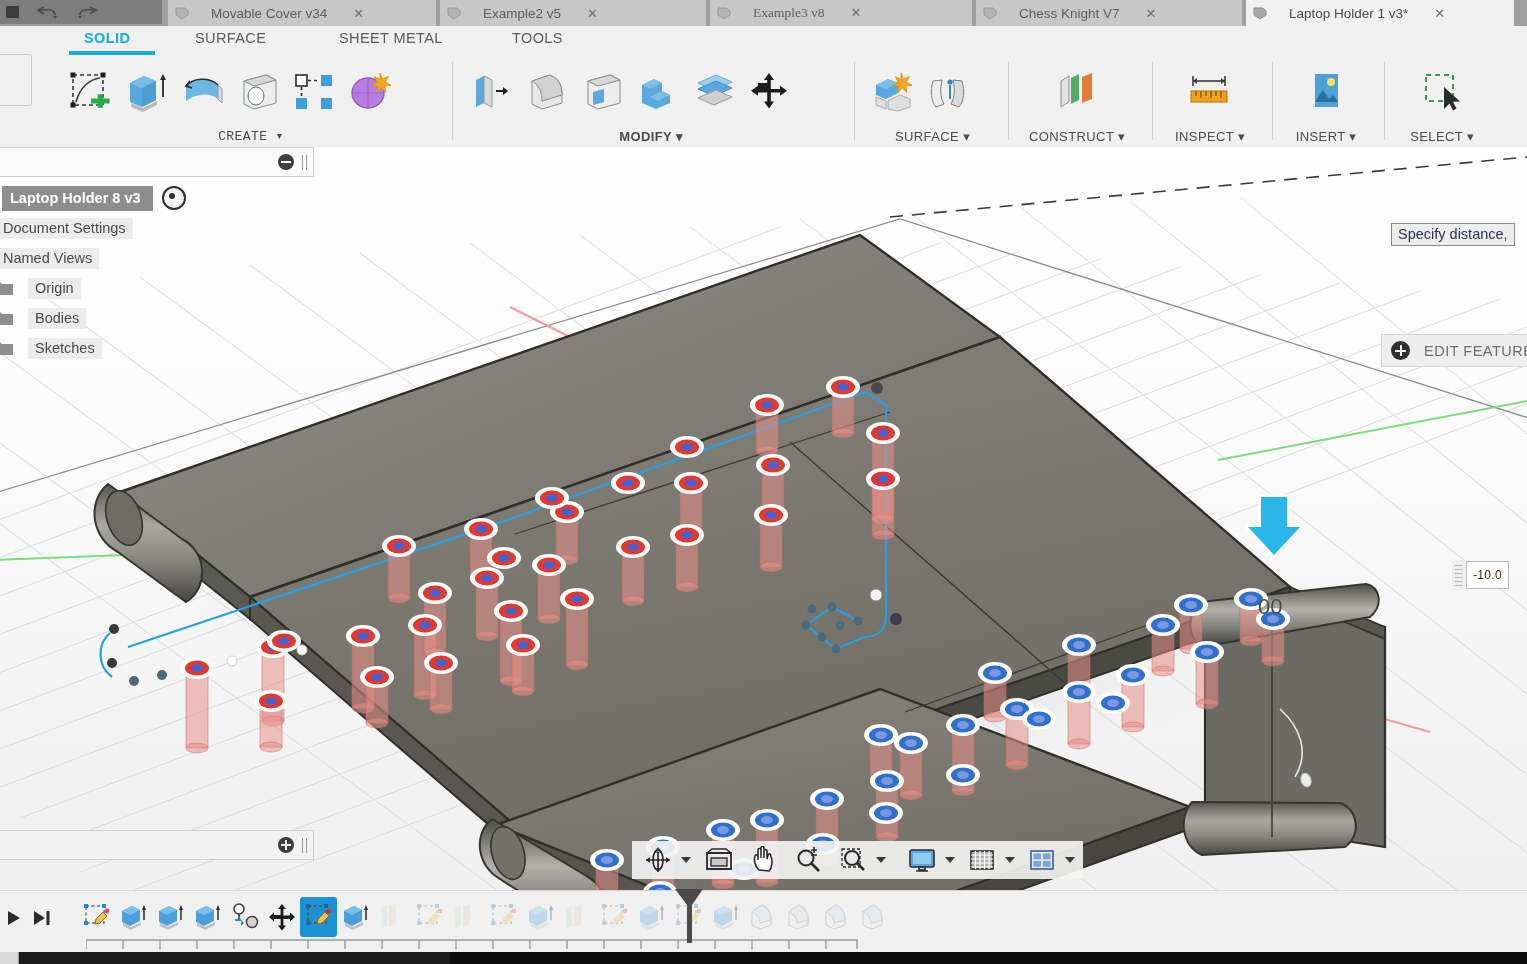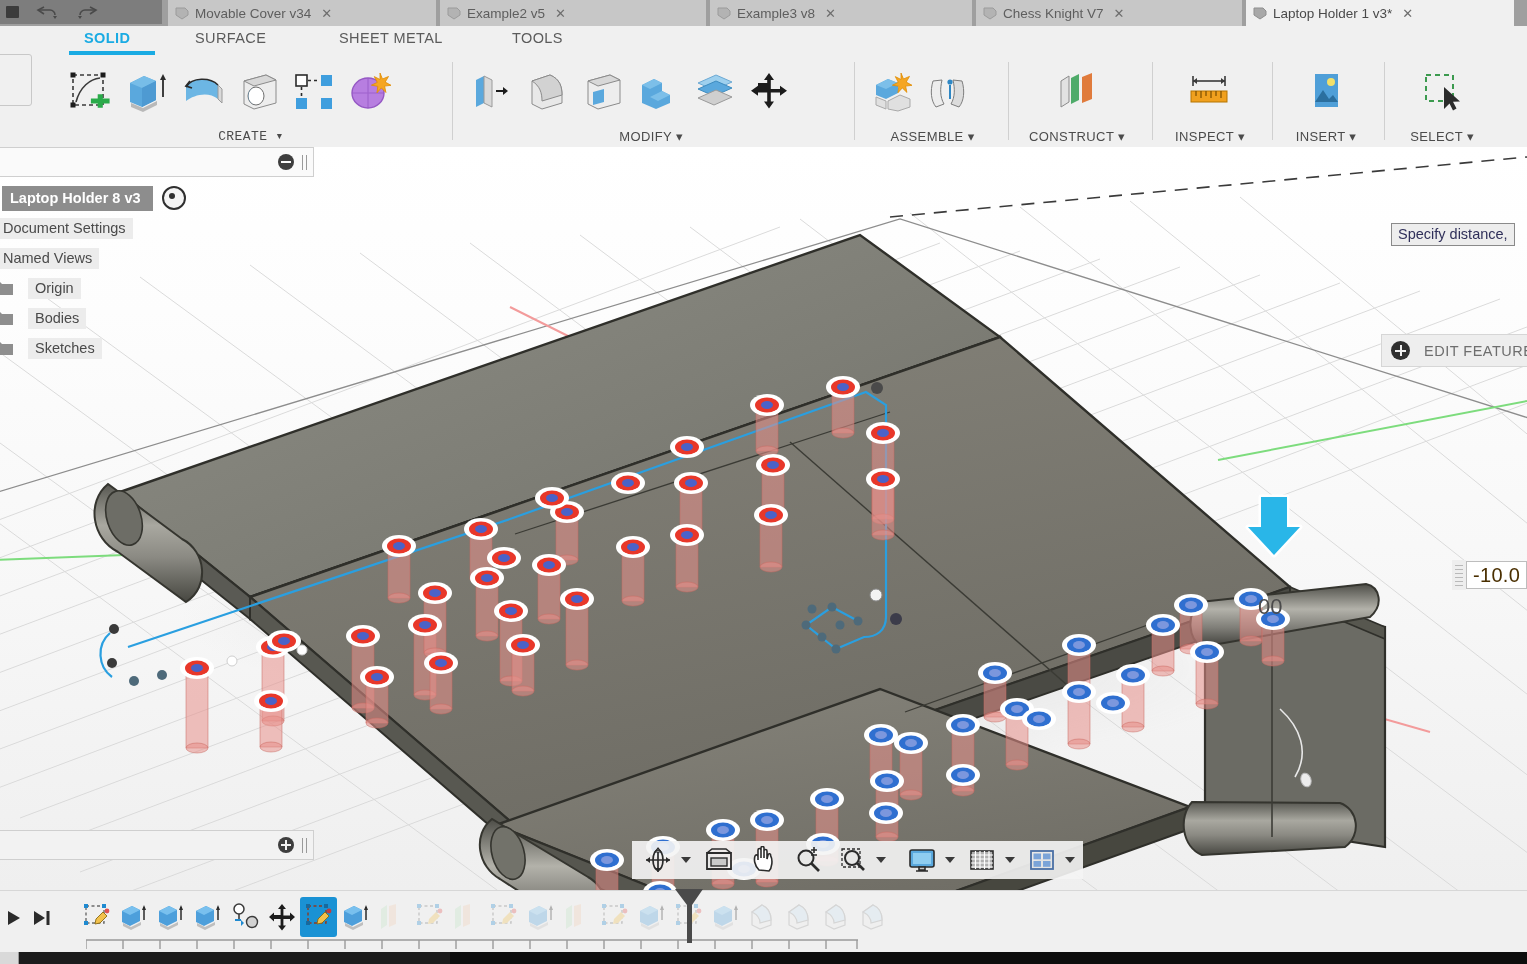--- a/index.html
+++ b/index.html
@@ -9,21 +9,21 @@
     background:#f0f0f0;
     -webkit-font-smoothing:antialiased;
   }
   #app{position:relative;width:1527px;height:964px;overflow:hidden;}
 
   
   .tabbar{position:absolute;left:0;top:0;width:1527px;height:26px;background:#9f9f9f;}
   .qat{position:absolute;left:0;top:0;width:162px;height:24px;background:#7d7d7d;display:flex;align-items:center;gap:16px;padding-left:6px;box-sizing:border-box;}
   .qat-ico{color:#3f3f3f;font-size:13px;line-height:1;}
   .qat-ico.sq{width:13px;height:12px;background:#3c3c3c;border-radius:1px;}
-  .doctab{position:absolute;top:0;height:26px;background:#c7c7c7;display:flex;align-items:center;box-sizing:border-box;padding:8px 6px;}
+  .doctab{position:absolute;top:0;height:26px;background:#c7c7c7;display:flex;align-items:center;box-sizing:border-box;padding:8px 6px;gap:16px;}
   .doctab.active{background:#f0f0f0;}
   .doctab .tab-ico{width:16px;height:15px;margin-right:5px;flex:none;}
   .doctab .tab-label{font-size:13.5px;color:#5e5e5e;white-space:nowrap;overflow:hidden;}
   .doctab.active .tab-label{color:#4a4a4a;}
   .doctab .tab-x{margin-left:10px;font-size:13px;color:#6d6d6d;}
   .tabgap{position:absolute;top:0;height:26px;width:2px;background:#9f9f9f;}
 
   
   .ribbon{position:absolute;left:0;top:26px;width:1527px;height:121px;background:#f0f0f0;border-bottom:1px solid #d4d4d4;}
   .ribbon-tabs{position:absolute;left:3px;top:0;height:26px;width:100%;}
@@ -64,21 +64,21 @@
   
   .tooltip{position:absolute;left:1391px;top:223px;background:#ededed;border:1px solid #8a8a8a;padding:2px 6px 3px 6px;font-size:14.5px;color:#30305a;white-space:nowrap;z-index:50;}
   .editfeature{position:absolute;left:1381px;top:334px;height:31px;background:#eeeeee;border:1px solid #d6d6d6;display:flex;align-items:center;padding:0 12px 0 9px;z-index:50;}
   .ef-ico{width:19px;height:19px;border-radius:50%;background:#2f2f2f;position:relative;margin-right:14px;flex:none;}
   .ef-ico:before{content:"";position:absolute;left:4px;top:8.5px;width:11px;height:2px;background:#eee;}
   .ef-ico:after{content:"";position:absolute;left:8.5px;top:4px;width:2px;height:11px;background:#eee;}
   .ef-label{font-size:14.5px;color:#6e6e6e;letter-spacing:.5px;white-space:nowrap;}
   .distbox{position:absolute;left:1452px;top:560px;z-index:50;display:flex;align-items:center;}
   .dist-grip{width:14px;height:30px;background:#eeeeee;display:flex;flex-direction:column;justify-content:center;gap:3px;padding:0 3px;box-sizing:border-box;}
   .dist-grip i{display:block;height:1px;background:#b9b9b9;}
-  .dist-input{height:26px;background:#fff;border:1px solid #bdbdbd;display:flex;align-items:center;padding:0 6px;font-size:20px;color:#4a2f00;letter-spacing:.3px;}
+  .dist-input{height:26px;background:#fff;border:1px solid #bdbdbd;display:flex;align-items:center;padding:0 6px;font-size:12px;color:#4a2f00;letter-spacing:.3px;}
 
   
   .navbar{position:absolute;left:632px;top:841px;height:38px;background:#f4f4f4e8;display:flex;align-items:center;padding:0 8px;z-index:45;}
   .nitem{display:flex;align-items:center;height:38px;padding:0 4px;}
   .caret{width:0;height:0;border-left:5px solid transparent;border-right:5px solid transparent;border-top:6px solid #3a3a3a;margin-left:5px;}
   .nsep{width:9px;}
 
   
   .timeline{position:absolute;left:0;top:890px;width:1527px;height:74px;background:#f0f0f0;border-top:1px solid #d7d7d7;}
   .tl-left{position:absolute;left:0;top:6px;display:flex;align-items:center;height:42px;}
@@ -124,21 +124,21 @@
     </div>
     <div class="tabgap" style="left:436px;"></div>
     <div class="doctab" style="left:440px;width:266px;">
       <span class="tab-ico"><svg width="16" height="15" viewBox="0 0 16 15">
             <path d="M2 2 L11 2 L14 5 L14 9 L8 13 L2 9 Z" fill="#b3b3b3" stroke="#9b9b9b"></path>
           </svg></span>
       <span class="tab-label">Example2 v5</span>
       <span class="tab-x">✕</span>
     </div>
     <div class="tabgap" style="left:706px;"></div>
-    <div class="doctab" style="left:710px;width:262px;">
+    <div class="doctab" style="left:710px;width:262px;font-family:Liberation Serif, serif;">
       <span class="tab-ico"><svg width="16" height="15" viewBox="0 0 16 15">
             <path d="M2 2 L11 2 L14 5 L14 9 L8 13 L2 9 Z" fill="#b3b3b3" stroke="#9b9b9b"></path>
           </svg></span>
       <span class="tab-label">Example3 v8</span>
       <span class="tab-x">✕</span>
     </div>
     <div class="tabgap" style="left:972px;"></div>
     <div class="doctab" style="left:976px;width:266px;">
       <span class="tab-ico"><svg width="16" height="15" viewBox="0 0 16 15">
             <path d="M2 2 L11 2 L14 5 L14 9 L8 13 L2 9 Z" fill="#b3b3b3" stroke="#9b9b9b"></path>
@@ -221,21 +221,21 @@
             <path d="M22 9 v30 M6 24 h32" stroke="#9558c4" stroke-width="1.1" fill="none" opacity=".75"></path>
             <path d="M34 4 l2.5 6 l6 -2.5 l-3.3 5.6 l5.8 3.2 l-6.4 .8 l1.3 6.4 l-4.6 -4.6 l-4.3 4.9 l.8 -6.5 l-6.4 -1.1 l5.9 -2.8 l-3 -5.8 l5.7 2.9z" fill="#f5a623" stroke="#e08b00" stroke-width=".8"></path>
           </svg>
         </div>
       </div>
       <div class="panel-label">CREATE ▾</div>
     </div>
 
     <div class="vsep" style="left:452px;"></div>
 
-    <div class="panel" style="left:462px;width:378px;">
+    <div class="panel" style="left:462px;width:378px;font-weight:bold;">
       <div class="panel-icons">
         <div class="ico">
           <svg width="48" height="46" viewBox="0 0 48 46">
             <path d="M10 11 L18 7 L18 34 L10 38 Z" fill="#5aa8dd"></path>
             <path d="M18 7 L26 11 L26 38 L18 34 Z" fill="#d9d9d9" stroke="#9a9a9a"></path>
             <path d="M30 22 h10" stroke="#1c1c1c" stroke-width="2"></path>
               <path d="M37 18 l5 4 l-5 4z" fill="#1c1c1c"></path>
           </svg>
         </div>
         <div class="ico">
@@ -289,21 +289,21 @@
         </div>
         <div class="ico">
           <svg width="48" height="46" viewBox="0 0 48 46">
             <path d="M9 12 C6 22 7 32 12 38 L20 35 C16 28 16 20 18 11 Z" fill="#ededed" stroke="#7d7d7d"></path>
             <path d="M38 12 C41 22 40 32 35 38 L27 35 C31 28 31 20 29 11 Z" fill="#dcdcdc" stroke="#7d7d7d"></path>
             <circle cx="26" cy="13" r="2.6" fill="#2f87c4"></circle>
               <path d="M26 16 v14" stroke="#2f87c4" stroke-width="2"></path>
           </svg>
         </div>
       </div>
-      <div class="panel-label">ASSEMBLE ▾</div>
+      <div class="panel-label">SURFACE ▾</div>
     </div>
 
     <div class="vsep" style="left:1008px;"></div>
 
     <div class="panel" style="left:1018px;width:118px;">
       <div class="panel-icons" style="justify-content:center;width:118px;">
         <div class="ico">
           <svg width="48" height="46" viewBox="0 0 48 46">
             <path d="M8 12 L16 7 L16 33 L8 38 Z" fill="#e2e2e2" stroke="#8b8b8b"></path>
             <path d="M18 9 L26 5 L26 31 L18 35 Z" fill="#4fab6a"></path>

